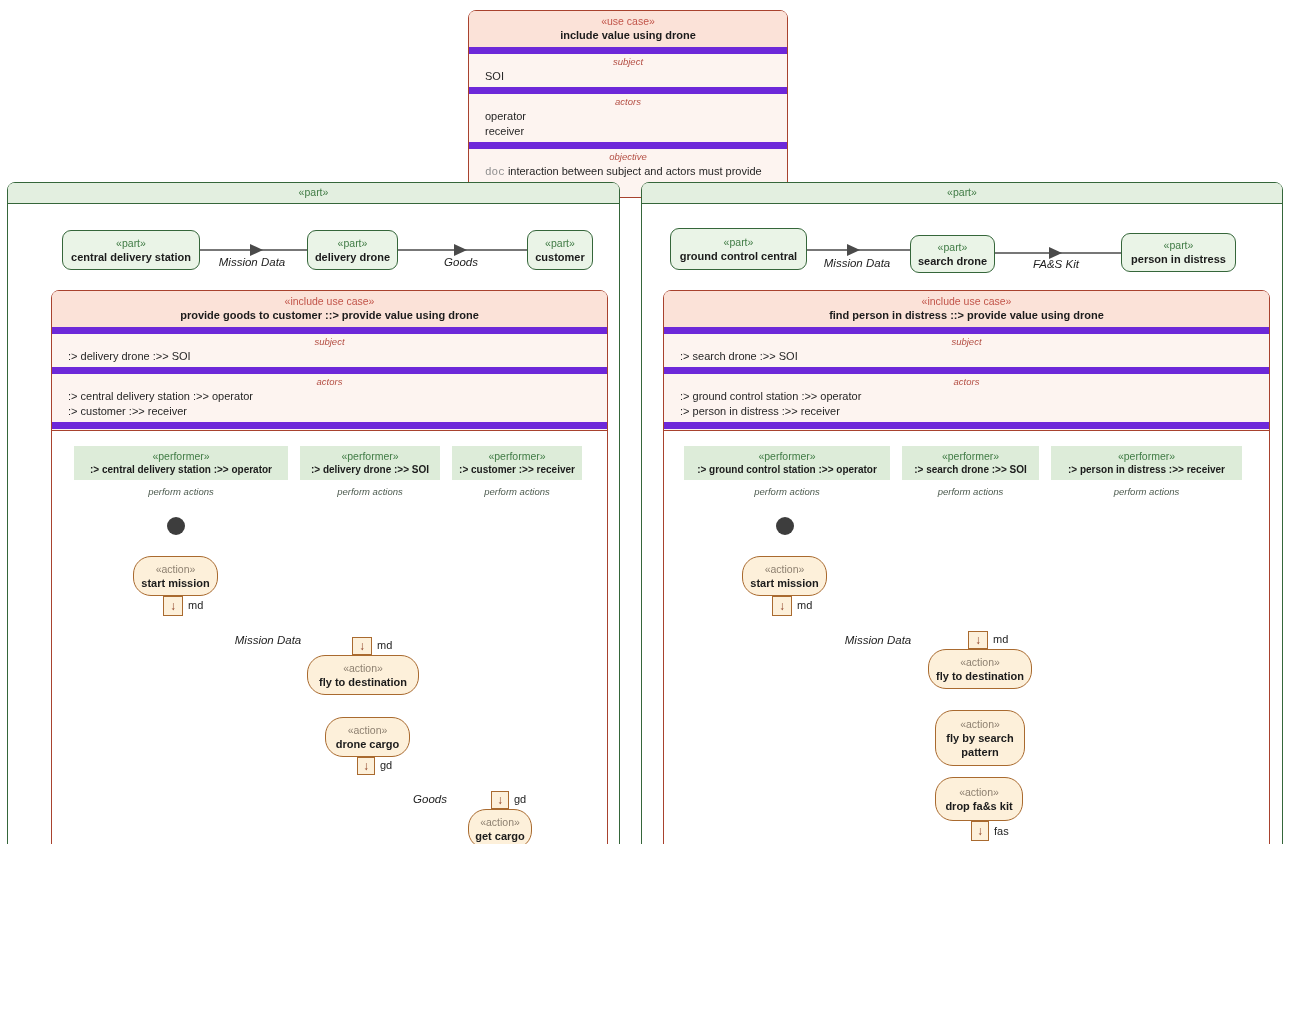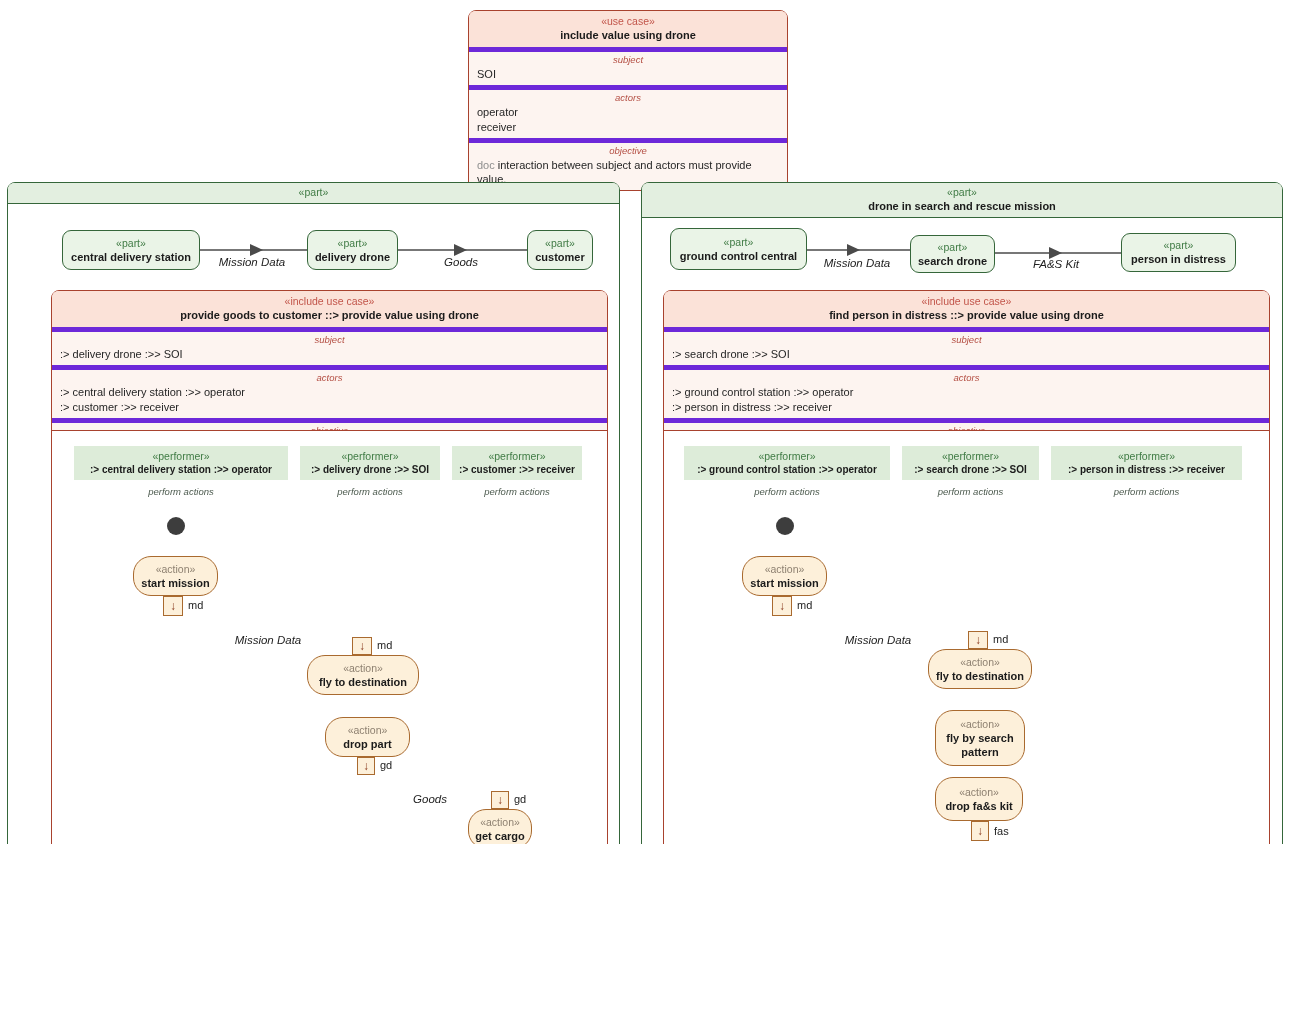--- a/index.html
+++ b/index.html
@@ -12,24 +12,24 @@
 
   .partframe{position:absolute;border:1.5px solid #35663a;border-radius:8px;background:transparent;box-sizing:border-box;}
   .frame-head{background:#e3efe0;border-bottom:1.5px solid #35663a;border-radius:6px 6px 0 0;text-align:center;padding:3px 0 4px;}
 
   .partnode{position:absolute;border:1.5px solid #35663a;border-radius:9px;background:#eaf4e7;
             text-align:center;display:flex;flex-direction:column;justify-content:center;box-sizing:border-box;}
 
   .ucframe{position:absolute;border:1.5px solid #a8422e;border-radius:8px;background:#fdf4f0;box-sizing:border-box;}
   .uc-head{background:#fbe2d8;border-radius:6px 6px 0 0;text-align:center;padding:4px 4px 5px;}
   .uc-head .stereo{color:#c2554a;}
-  .uc-sec{border-top:5px solid #6d28d9;padding:2px 8px 4px;}
+  .uc-sec{border-top:7px solid #6d28d9;padding:2px 16px 4px;}
   .sec-label{text-align:center;font-size:9.5px;font-style:italic;color:#b44f44;line-height:12px;}
   .sec-text{font-size:11px;color:#262626;line-height:14px;margin-top:1px;}
-  .kw{color:#8f8f8f;}
+  .kw{color:#8f8f8f;font-family:Liberation Mono, monospace;}
   .uc-rest{border-top:1px solid #a8422e;background:#ffffff;border-radius:0 0 6px 6px;position:absolute;left:0;right:0;bottom:0;}
 
   .lanehead{position:absolute;background:#ddecd9;text-align:center;padding-top:4px;box-sizing:border-box;height:34px;}
   .lanehead .name{font-size:10px;white-space:nowrap;}
   .lanehint{position:absolute;font-size:9.5px;font-style:italic;color:#4c5a4e;text-align:center;}
 
   .action{position:absolute;border:1.5px solid #a96a2f;border-radius:18px;background:#fdf0da;
           text-align:center;display:flex;flex-direction:column;justify-content:center;box-sizing:border-box;}
   .action .stereo{color:#8e8171;}
 
@@ -197,40 +197,39 @@
   <div class="pin" style="left:352px;top:637px;width:20px;height:18px;">↓</div>
   <div class="pinlabel" style="left:377px;top:639px;">md</div>
 
   <div class="action" style="left:307px;top:655px;width:112px;height:40px;">
     <div class="stereo">«action»</div>
     <div class="name">fly to destination</div>
   </div>
 
   <div class="action" style="left:325px;top:717px;width:85px;height:40px;">
     <div class="stereo">«action»</div>
-    <div class="name">drop part</div>
+    <div class="name">drone cargo</div>
   </div>
   <div class="pin" style="left:357px;top:757px;width:18px;height:18px;">↓</div>
   <div class="pinlabel" style="left:380px;top:759px;">gd</div>
 
   <div class="flowlabel" style="left:430px;top:793px;">Goods</div>
 
   <div class="pin" style="left:491px;top:791px;width:18px;height:18px;">↓</div>
   <div class="pinlabel" style="left:514px;top:793px;">gd</div>
 
   <div class="action" style="left:468px;top:809px;width:64px;height:40px;">
     <div class="stereo">«action»</div>
     <div class="name">get cargo</div>
   </div>
   <div class="final" style="left:489px;top:867px;"></div>
 
   <div class="partframe" style="left:641px;top:182px;width:642px;height:820px;">
     <div class="frame-head">
       <div class="stereo">«part»</div>
-      <div class="name">drone in search and rescue mission</div>
     </div>
   </div>
 
   <div class="partnode" style="left:670px;top:228px;width:137px;height:42px;">
     <div class="stereo">«part»</div>
     <div class="name">ground control central</div>
   </div>
   <div class="partnode" style="left:910px;top:235px;width:85px;height:38px;">
     <div class="stereo">«part»</div>
     <div class="name">search drone</div>

